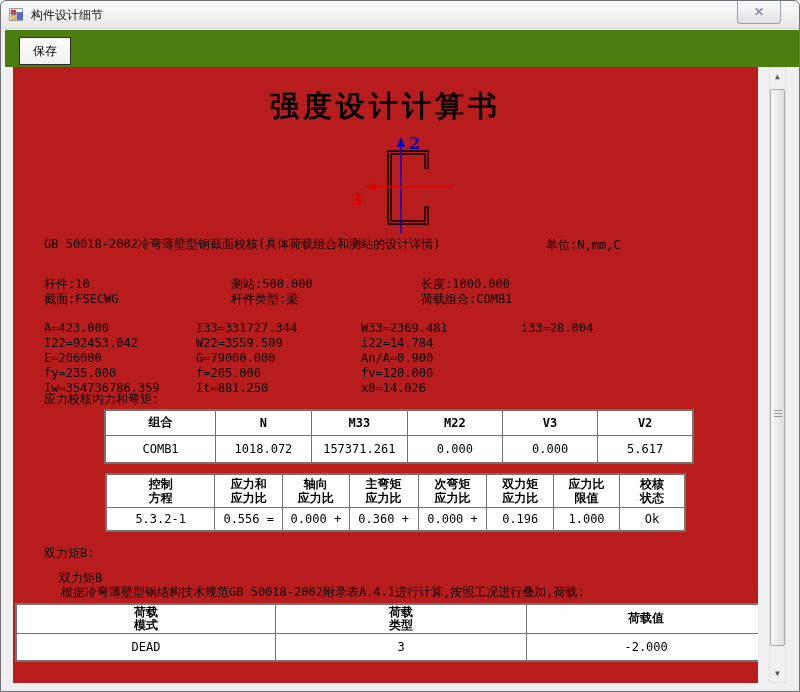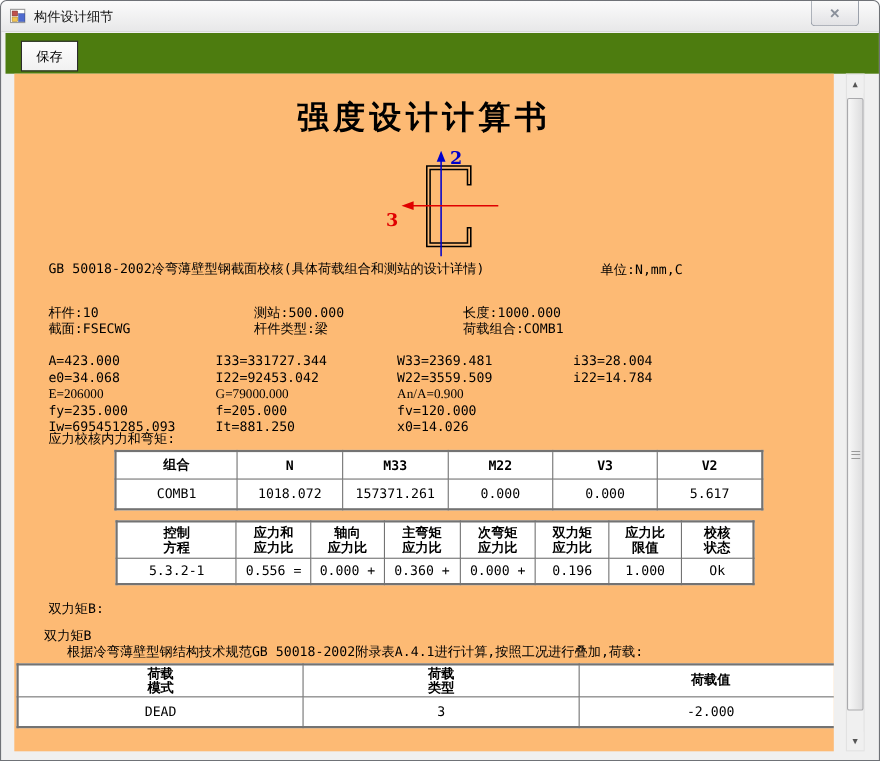--- a/index.html
+++ b/index.html
@@ -39,21 +39,21 @@
   .save-btn {
     position:absolute; left:14px; top:7px; width:52px; height:28px;
     background:linear-gradient(#fdfdfd,#f1f1f1);
     border:1px solid #2b2b2b;
     font-size:12px; color:#000; text-align:center; line-height:26px;
     font-family:"DejaVu Sans Mono", monospace;
   }
   
   .doc {
     position:absolute; left:12px; top:66px; width:745px; height:616px;
-    background:#fdba74; overflow:hidden; color:#000; font-size:12px;
+    background:#b91c1c; overflow:hidden; color:#000; font-size:12px;
   }
   .doc-title {
     position:absolute; left:0; top:20px; width:100%;
     text-align:center; font-family:"DejaVu Serif", serif;
     font-size:29px; font-weight:bold; letter-spacing:4px;
   }
   .diagram { position:absolute; left:318px; top:62px; }
   .line { position:absolute; white-space:pre; line-height:15px; }
   .unit { position:absolute; white-space:pre; }
   .grid3 { position:absolute; left:31px; display:grid; grid-template-columns:187px 190px 200px; line-height:15px; }
@@ -141,39 +141,38 @@
       <span>荷载组合:COMB1</span>
     </div>
 
     <div class="grid4" style="top:234px;">
       <span>A=423.000</span>
       <span>I33=331727.344</span>
       <span>W33=2369.481</span>
       <span>i33=28.004</span>
     </div>
     <div class="grid4" style="top:249px;">
-      <span>e0=34.068</span>
       <span>I22=92453.042</span>
       <span>W22=3559.509</span>
       <span>i22=14.784</span>
     </div>
-    <div class="grid4" style="top:264px;font-family:Liberation Serif, serif;">
+    <div class="grid4" style="top:264px;">
       <span>E=206000</span>
       <span>G=79000.000</span>
       <span>An/A=0.900</span>
       <span></span>
     </div>
     <div class="grid4" style="top:279px;">
       <span>fy=235.000</span>
       <span>f=205.000</span>
       <span>fv=120.000</span>
       <span></span>
     </div>
     <div class="grid4" style="top:294px;">
-      <span>Iw=695451285.093</span>
+      <span>Iw=354736786.359</span>
       <span>It=881.250</span>
       <span>x0=14.026</span>
       <span></span>
     </div>
 
     <span class="line" style="left:31px; top:325px;">应力校核内力和弯矩:</span>
     <table class="t-forces">
       <colgroup>
           <col style="width:18.8%">
           <col style="width:16.3%">
@@ -239,21 +238,21 @@
         <td>0.360 +</td>
         <td>0.000 +</td>
         <td>0.196</td>
         <td>1.000</td>
         <td>Ok</td>
       </tr>
     </tbody>
       </table>
 
     <span class="line" style="left:31px; top:479px;">双力矩B:</span>
-    <span class="line" style="left:27px; top:504px;">双力矩B</span>
+    <span class="line" style="left:46px; top:504px;">双力矩B</span>
     <span class="line" style="left:48px; top:518px;">根据冷弯薄壁型钢结构技术规范GB 50018-2002附录表A.4.1进行计算,按照工况进行叠加,荷载:</span>
 
     <table class="t-load">
       <colgroup>
           <col style="width:34.6%">
           <col style="width:33.5%">
           <col style="width:31.9%">
         </colgroup>
       <tbody>
           <tr>

